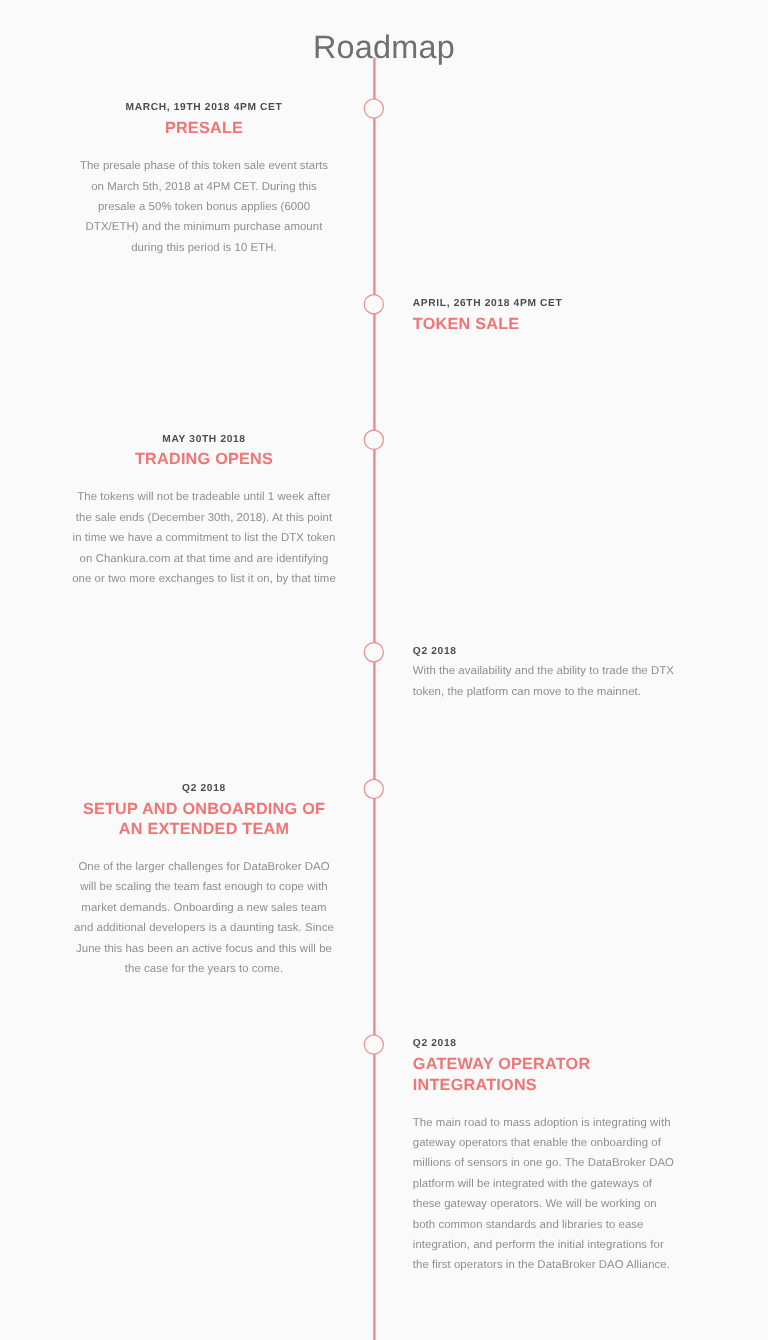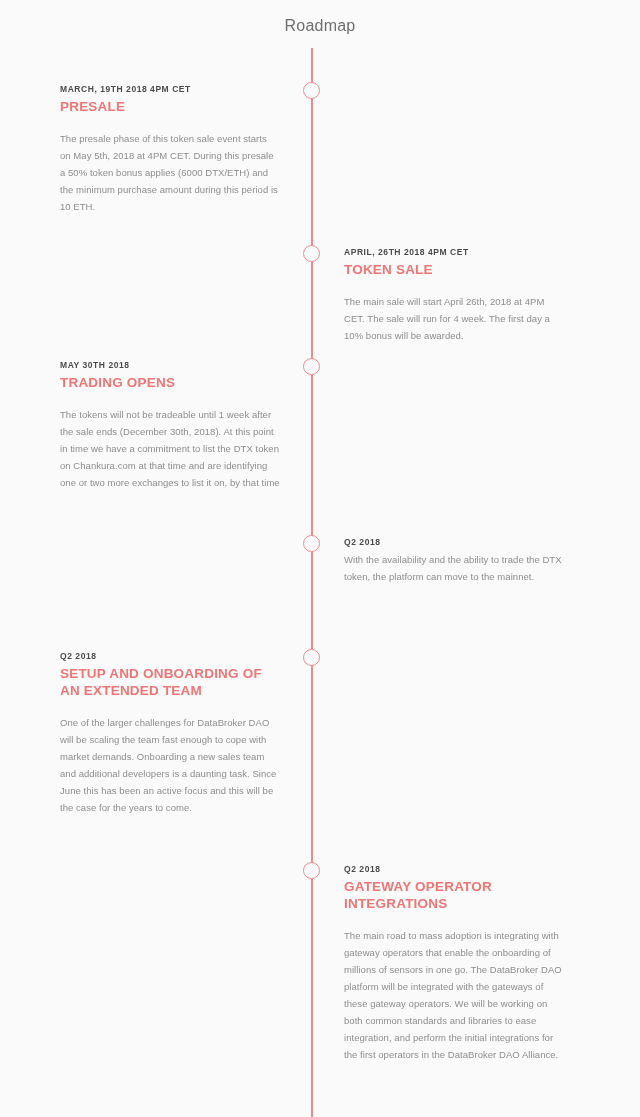--- a/index.html
+++ b/index.html
@@ -23,21 +23,21 @@
     overflow: hidden;
   }
 
   
   .page-title {
     position: absolute;
     top: 6px;
     left: 0;
     width: 640px;
     text-align: center;
-    font-size: 16px;
+    font-size: 27px;
     font-weight: 300;
     letter-spacing: 0.2px;
     color: #6f6f6f;
   }
 
   
   .timeline-axis {
     position: absolute;
     left: 311px;
     top: 48px;
@@ -59,21 +59,21 @@
   }
 
   
   .entry {
     position: absolute;
     box-sizing: border-box;
   }
   .entry.left {
     left: 60px;
     width: 220px;
-    text-align: left;
+    text-align: center;
   }
   .entry.right {
     left: 344px;
     width: 220px;
     text-align: left;
   }
 
   .entry-date {
     font-size: 8.5px;
     font-weight: bold;
@@ -116,26 +116,25 @@
       <div class="timeline-dot" style="top: 245px;"></div>
       <div class="timeline-dot" style="top: 358px;"></div>
       <div class="timeline-dot" style="top: 535px;"></div>
       <div class="timeline-dot" style="top: 649px;"></div>
       <div class="timeline-dot" style="top: 862px;"></div>
     </div>
   <div id="timeline-entries">
       <div class="entry left" style="top: 82px;">
         <div class="entry-date">MARCH, 19TH 2018 4PM CET</div>
         <div class="entry-title">PRESALE</div>
-        <div class="entry-body">The presale phase of this token sale event starts on May 5th, 2018 at 4PM CET. During this presale a 50% token bonus applies (6000 DTX/ETH) and the minimum purchase amount during this period is 10 ETH.</div>
+        <div class="entry-body">The presale phase of this token sale event starts on March 5th, 2018 at 4PM CET. During this presale a 50% token bonus applies (6000 DTX/ETH) and the minimum purchase amount during this period is 10 ETH.</div>
       </div>
       <div class="entry right" style="top: 245px;">
         <div class="entry-date">APRIL, 26TH 2018 4PM CET</div>
         <div class="entry-title">TOKEN SALE</div>
-        <div class="entry-body">The main sale will start April 26th, 2018 at 4PM CET. The sale will run for 4 week. The first day a 10% bonus will be awarded.</div>
       </div>
       <div class="entry left" style="top: 358px;">
         <div class="entry-date">MAY 30TH 2018</div>
         <div class="entry-title">TRADING OPENS</div>
         <div class="entry-body">The tokens will not be tradeable until 1 week after the sale ends (December 30th, 2018). At this point in time we have a commitment to list the DTX token on Chankura.com at that time and are identifying one or two more exchanges to list it on, by that time</div>
       </div>
       <div class="entry right" style="top: 535px;">
         <div class="entry-date">Q2 2018</div>
         <div class="entry-body">With the availability and the ability to trade the DTX token, the platform can move to the mainnet.</div>
       </div>

